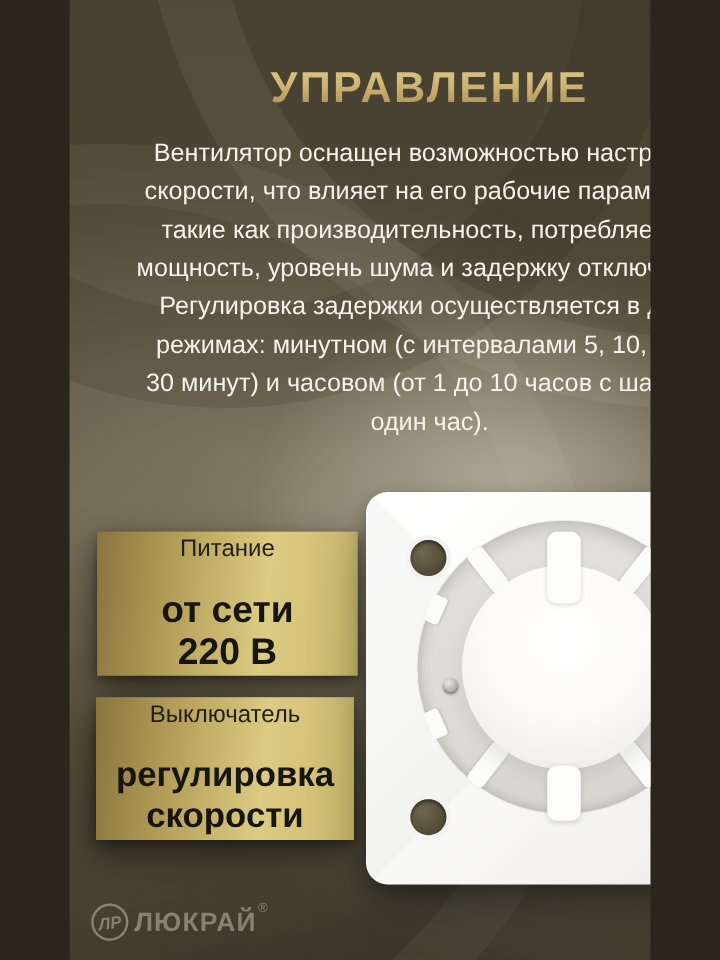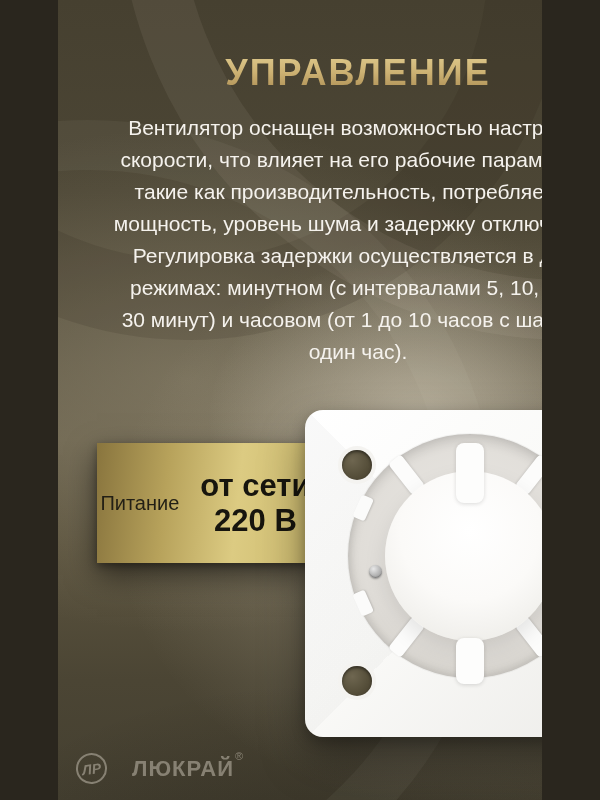--- a/index.html
+++ b/index.html
@@ -31,24 +31,24 @@
   }
 
   .description{
     position:absolute; top:112px; left:24px; width:552px;
     text-align:center; white-space:pre-line;
     font-size:21px; line-height:32px; font-weight:400; color:#f5f2ed;
   }
 
   .badge{
     position:absolute;
-    display:flex; justify-content:center; align-items:center; gap:21px;
+    display:flex; flex-direction:column; justify-content:center; align-items:center; gap:21px;
     background:linear-gradient(96deg,#89753e 0%, #b7a25b 32%, #dccb82 64%, #ccba6e 100%);
     box-shadow:0 12px 28px rgba(0,0,0,0.50), 0 3px 8px rgba(0,0,0,0.35);
-    color:#17150e; text-align:center;margin-left:16px;
+    color:#17150e; text-align:center;
   }
   .badge-power{ left:23px; top:443px; width:217px; height:120px; }
   .badge-switch{ left:22px; top:581px; width:215px; height:119px; }
   .badge-label{ font-size:20px; font-weight:400; color:#221f15; }
   .badge-value{ font-size:31px; line-height:35px; font-weight:700; white-space:pre-line; }
   .badge-switch .badge-value{ font-size:29px; line-height:34px; }
 
   
   .fan-plate{
     position:absolute; left:247px; top:410px; width:331px; height:327px;
@@ -108,21 +108,21 @@
   
   .brand{
     position:absolute; left:18px; top:753px;
     display:flex; align-items:center; gap:5px; color:#8f897b; opacity:0.9;
   }
   .brand-mark{
     width:31px; height:31px; border:2.5px solid #8f897b; border-radius:50%;
     display:flex; align-items:center; justify-content:center;
     font-size:14px; font-weight:700; font-style:italic; transform:rotate(-8deg);
   }
-  .brand-name{ font-size:22px; font-weight:700; letter-spacing:1px;margin-left:20px; }
+  .brand-name{ font-size:22px; font-weight:700; letter-spacing:1px; }
   .brand-reg{ font-size:11px; vertical-align:super; position:relative; top:-7px; left:1px; font-weight:400; }
 </style>
 </head>
 <body>
 
 <div class="canvas">
 
   <div class="arc arc-a"></div>
   <div class="arc arc-b"></div>
   <div class="arc arc-c"></div>
@@ -137,20 +137,25 @@
 режимах: минутном (с интервалами 5, 10, 20 и
 30 минут) и часовом (от 1 до 10 часов с шагом в
 один час).</p>
 
   <div class="badge badge-power">
     <div class="badge-label">Питание</div>
     <div class="badge-value">от сети
 220 В</div>
   </div>
 
+  <div class="badge badge-switch">
+    <div class="badge-label">Выключатель</div>
+    <div class="badge-value">регулировка
+скорости</div>
+  </div>
 
   <div class="fan-plate">
     <div class="hole hole-tl"></div>
     <div class="hole hole-tr"></div>
     <div class="hole hole-bl"></div>
     <div class="hole hole-br"></div>
 
     <div class="recess"></div>
 
     <div class="hub">

